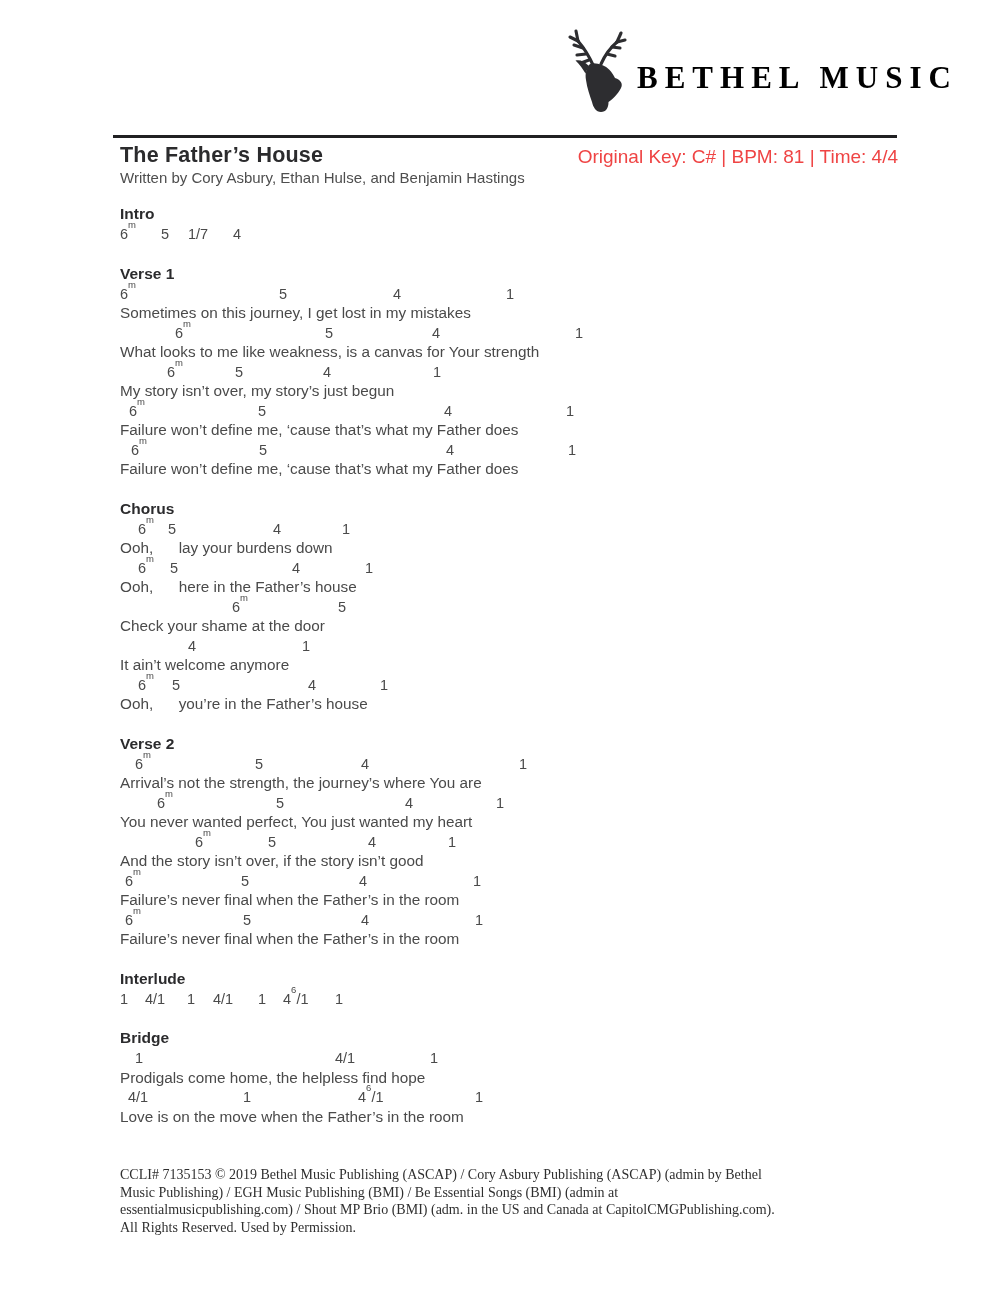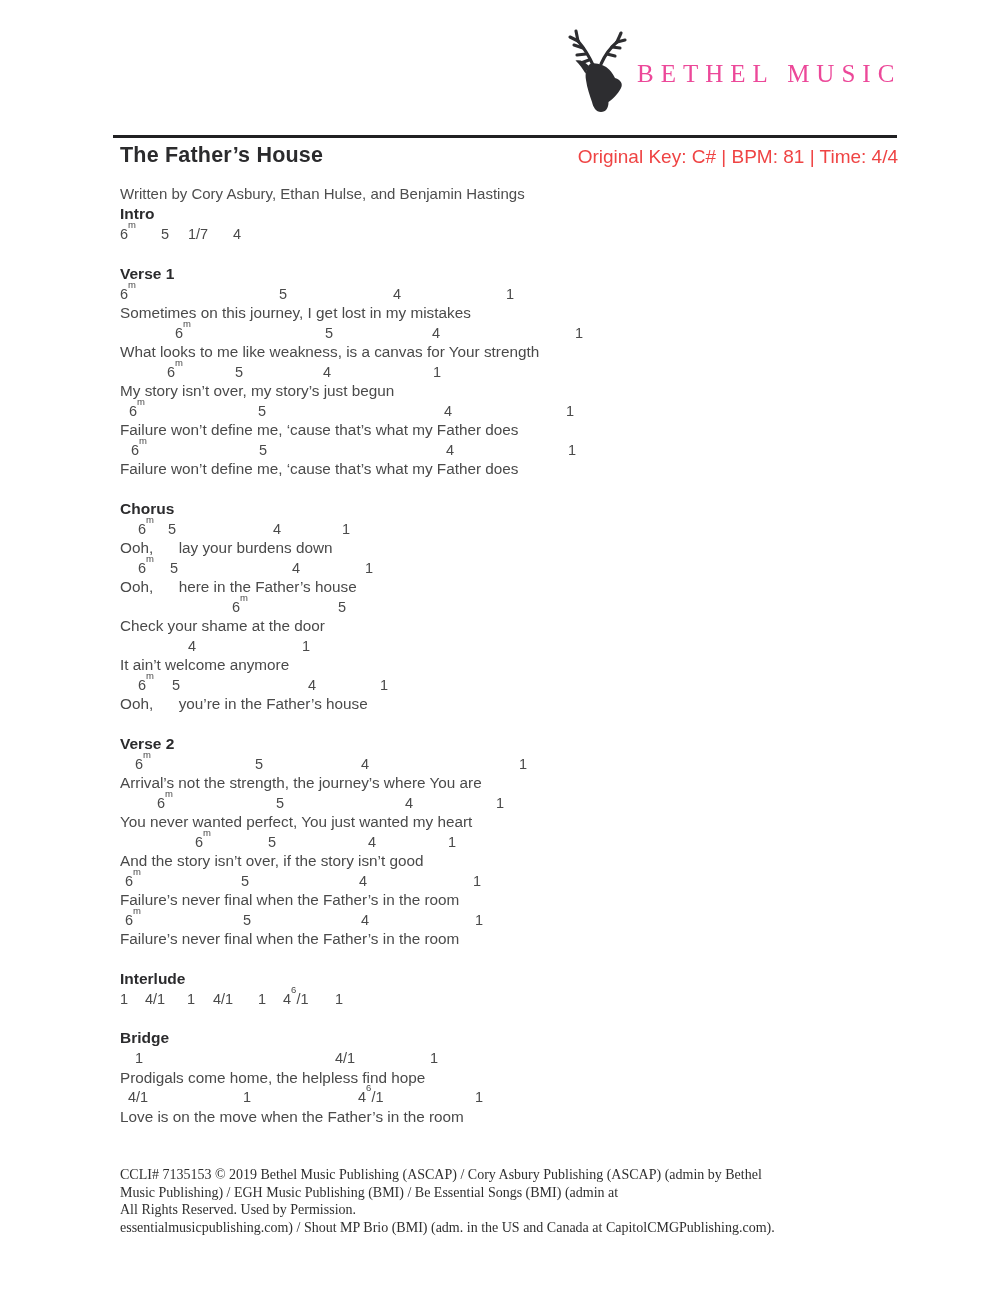--- a/index.html
+++ b/index.html
@@ -5,31 +5,31 @@
   html,body { margin:0; padding:0; background:#e8e8e8; }
   .page {
     width:1000px; height:1294px; margin:0 auto; position:relative;
     background:#ffffff; overflow:hidden;
     font-family:"Liberation Sans", sans-serif; color:#474747;
   }
   
   .logo-row { position:absolute; top:28px; left:567px; display:flex; align-items:flex-start; }
   .stag { width:62px; height:84px; flex:0 0 auto; }
   .brand-text {
-    font-family:"Liberation Serif", serif; font-weight:400;
-    font-size:25px; letter-spacing:7px; color:#ec4899;
+    font-family:"Liberation Serif", serif; font-weight:700;
+    font-size:31px; letter-spacing:7px; color:#000000;
     margin-left:8px; margin-top:32px; white-space:nowrap;
   }
   .rule { position:absolute; top:135px; left:113px; width:784px; height:3px; background:#202022; }
   
   .titlebar { position:absolute; top:142px; left:120px; width:778px;
               display:flex; justify-content:space-between; align-items:center; }
   .song-title { margin:0; font-size:21.5px; font-weight:700; color:#2b2b2d; letter-spacing:0.2px; }
   .song-meta  { font-size:19px; font-weight:400; color:#ef4444; margin-top:4px; white-space:nowrap; }
-  .byline { position:absolute; top:169px; left:120px; font-size:15px; color:#4e4e4e;margin-top:16px; }
+  .byline { position:absolute; top:169px; left:120px; font-size:15px; color:#4e4e4e; }
   
   .song-body { position:absolute; top:205px; left:120px; width:780px; }
   .song-section { margin:0 0 20px 0; }
   .section-heading { height:20px; font-size:15.5px; font-weight:700; color:#2b2b2d; }
   .chord-line { position:relative; height:19.5px; font-size:14.5px; color:#4a4a4a; }
   .chord { position:absolute; top:1px; white-space:nowrap; }
   .chord sup { font-size:9.5px; position:relative; top:-5px; line-height:0; }
   .lyric-line { height:19.5px; font-size:15.3px; color:#4a4a4a; white-space:pre; }
   
   .copyright { position:absolute; top:1166px; left:120px; width:792px;
@@ -217,17 +217,17 @@
           <span class="chord" style="left: 238px;">4<sup>6</sup>/1</span>
           <span class="chord" style="left: 355px;">1</span>
         </div>
         <div class="lyric-line">Love is on the move when the Father’s in the room</div>
       </section>
     </main>
 
   <footer class="copyright" id="footer">
       <div class="copyright-line">CCLI# 7135153 © 2019 Bethel Music Publishing (ASCAP) / Cory Asbury Publishing (ASCAP) (admin by Bethel</div>
       <div class="copyright-line">Music Publishing) / EGH Music Publishing (BMI) / Be Essential Songs (BMI) (admin at</div>
+      <div class="copyright-line">essentialmusicpublishing.com) / Shout MP Brio (BMI) (adm. in the US and Canada at CapitolCMGPublishing.com).</div>
       <div class="copyright-line">All Rights Reserved. Used by Permission.</div>
-      <div class="copyright-line">essentialmusicpublishing.com) / Shout MP Brio (BMI) (adm. in the US and Canada at CapitolCMGPublishing.com).</div>
     </footer>
 
 </div>
 
 </body></html>

